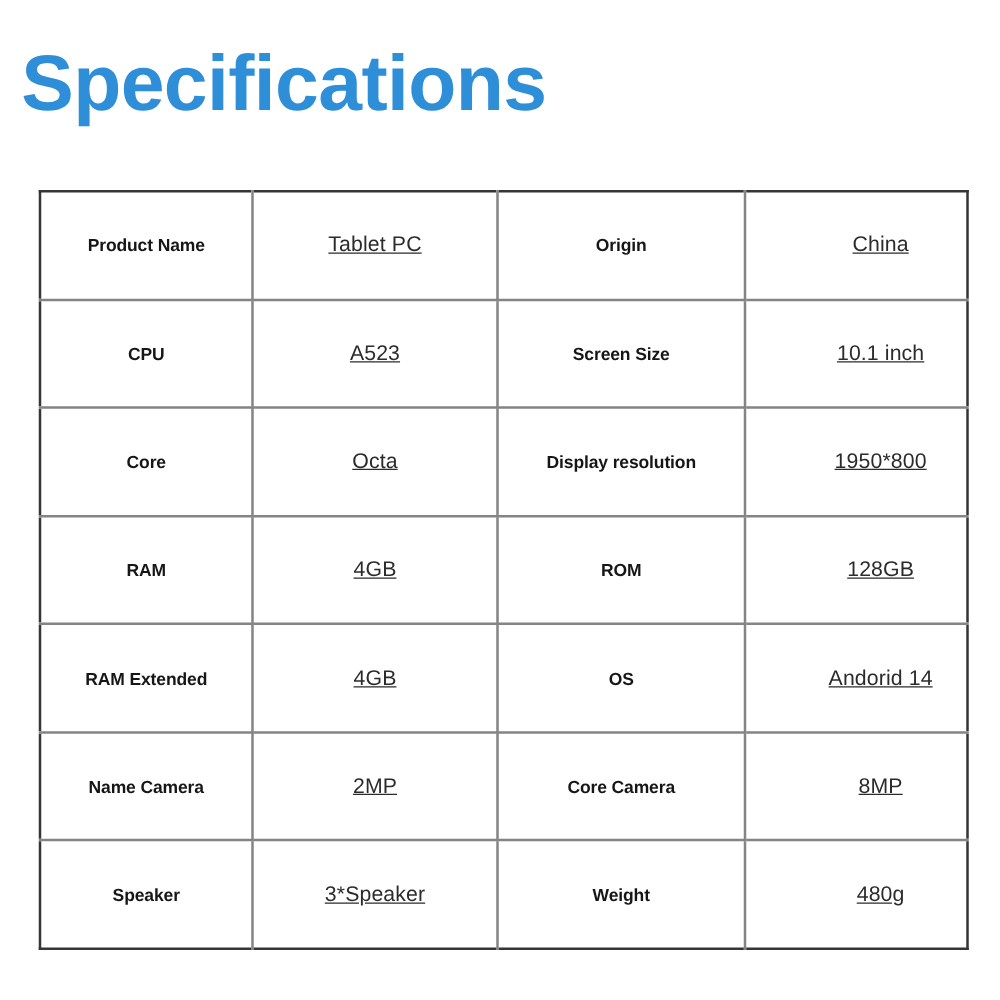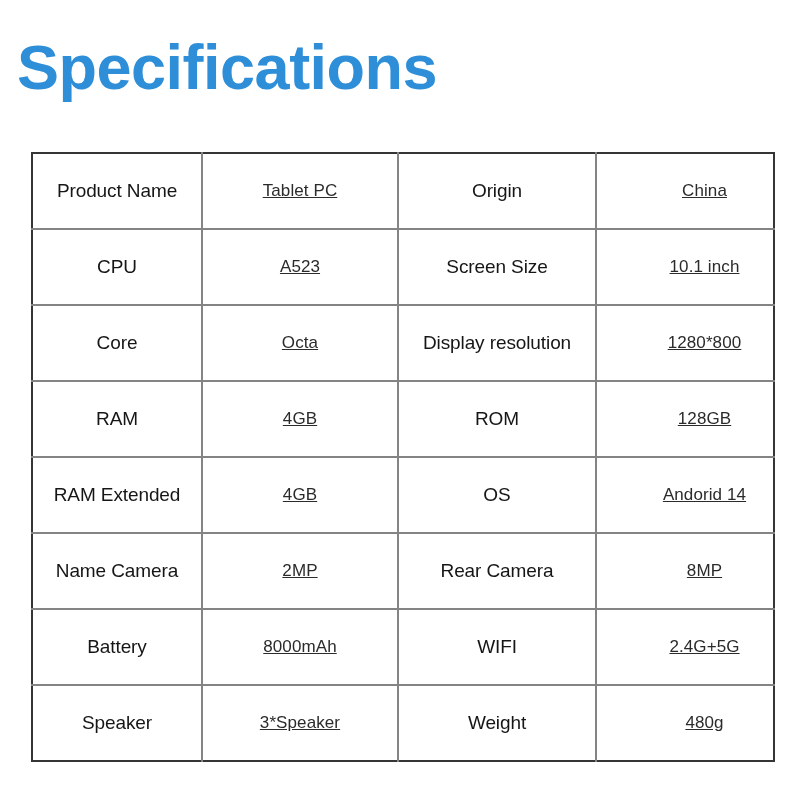--- a/index.html
+++ b/index.html
@@ -78,22 +78,22 @@
   }
   .spec-table tr:last-child td {
     border-bottom: none;
   }
   .spec-table td:last-child {
     border-right: none;
     padding-left: 45px;
   }
 
   .cell-label {
-    font-size: 19px;
-    font-weight: normal;
+    font-size: 14px;
+    font-weight: bold;
     color: #161616;
     letter-spacing: -0.1px;
   }
   .cell-value {
     font-size: 17px;
     font-weight: normal;
     color: #2b2b2b;
     letter-spacing: 0.1px;
     text-decoration: underline;
   }
@@ -124,45 +124,39 @@
       <tr>
         <td class="cell-label">CPU</td>
         <td class="cell-value">A523</td>
         <td class="cell-label">Screen Size</td>
         <td class="cell-value">10.1 inch</td>
       </tr>
       <tr>
         <td class="cell-label">Core</td>
         <td class="cell-value">Octa</td>
         <td class="cell-label">Display resolution</td>
-        <td class="cell-value">1280*800</td>
+        <td class="cell-value">1950*800</td>
       </tr>
       <tr>
         <td class="cell-label">RAM</td>
         <td class="cell-value">4GB</td>
         <td class="cell-label">ROM</td>
         <td class="cell-value">128GB</td>
       </tr>
       <tr>
         <td class="cell-label">RAM Extended</td>
         <td class="cell-value">4GB</td>
         <td class="cell-label">OS</td>
         <td class="cell-value">Andorid 14</td>
       </tr>
       <tr>
         <td class="cell-label">Name Camera</td>
         <td class="cell-value">2MP</td>
-        <td class="cell-label">Rear Camera</td>
+        <td class="cell-label">Core Camera</td>
         <td class="cell-value">8MP</td>
-      </tr>
-      <tr>
-        <td class="cell-label">Battery</td>
-        <td class="cell-value">8000mAh</td>
-        <td class="cell-label">WIFI</td>
-        <td class="cell-value">2.4G+5G</td>
       </tr>
       <tr>
         <td class="cell-label">Speaker</td>
         <td class="cell-value">3*Speaker</td>
         <td class="cell-label">Weight</td>
         <td class="cell-value">480g</td>
       </tr>
     </tbody>
   </table>
 

